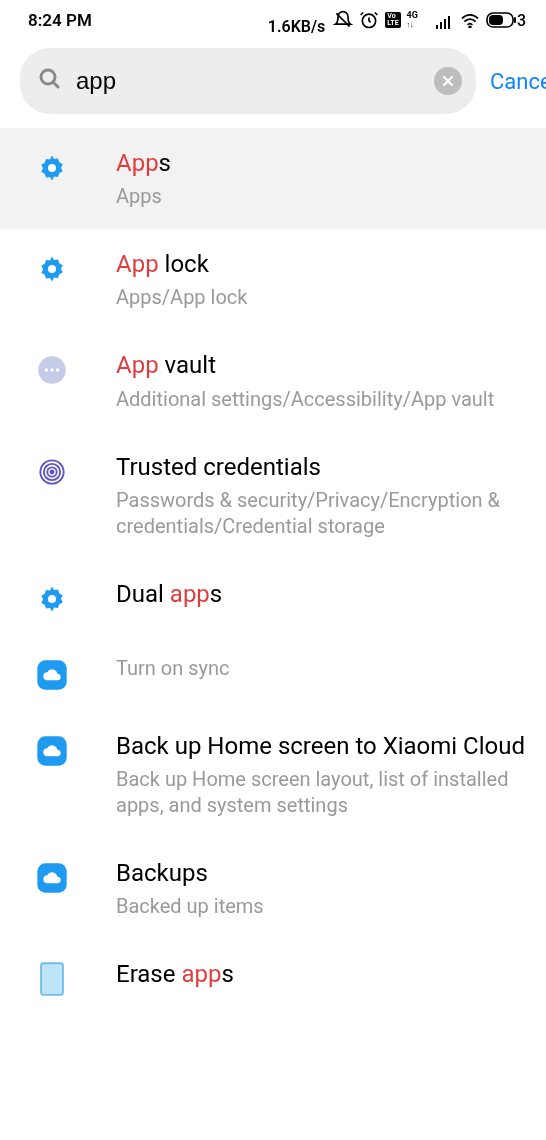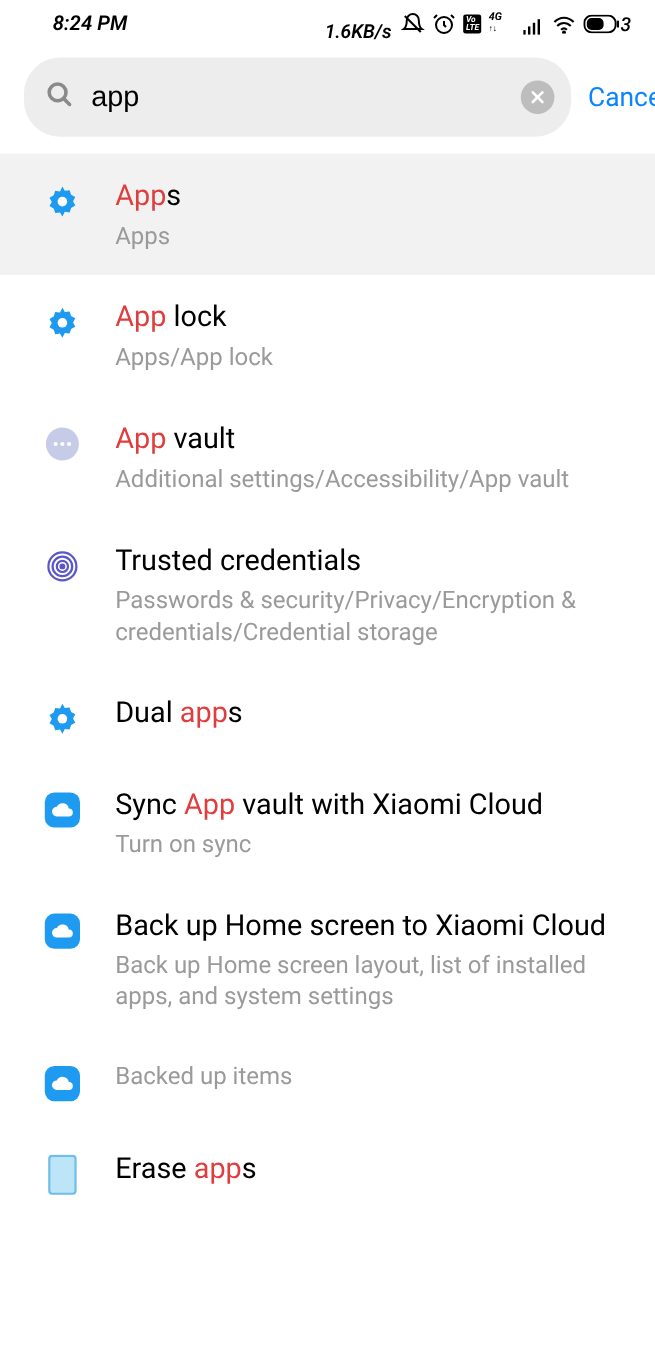--- a/index.html
+++ b/index.html
@@ -8,26 +8,25 @@
     width: 546px;
     height: 1140px;
     background: #fff;
     overflow: hidden;
     position: relative;
   }
   .status-bar {
     display: flex;
     justify-content: space-between;
     align-items: center;
-    padding: 6px 20px 0 44px;
+    padding: 6px 20px 0 28px;
     height: 34px;
     font-size: 17px;
     font-weight: 600;
     color: #000;
-    font-style: italic;
   }
   .status-right {
     display: flex;
     align-items: center;
     gap: 6px;
     font-size: 15px;
     font-weight: 500;
   }
   .status-right .kbs { font-size: 16px; font-weight: 600; margin-right: 2px; margin-top: 12px;}
   .status-right svg { display: block; }
@@ -70,21 +69,21 @@
     white-space: nowrap;
     padding-right: 0;
     width: 56px;
     overflow: hidden;
   }
   .results { }
   .item {
     display: flex;
     align-items: flex-start;
     padding: 20px 12px 20px 36px;
-    gap: 28px;
+    gap: 48px;
   }
   .item.selected { background: #f2f2f2; }
   .item .icon {
     width: 32px; height: 32px;
     flex-shrink: 0;
     margin-top: 4px;
     display:flex; align-items:center; justify-content:center;
   }
   .item .texts { flex: 1; min-width: 0; }
   .item .title {
@@ -232,21 +231,20 @@
       </div>
     </div>
     <div class="item">
       <div class="icon">
         <svg width="32" height="32" viewBox="0 0 24 24">
           <rect x="1" y="1" width="22" height="22" rx="6" fill="#1e9bf0"></rect>
           <path fill="#fff" d="M16 16H8.5a3 3 0 010-6 4 4 0 017.5 1 2.5 2.5 0 010 5z"></path>
         </svg>
       </div>
       <div class="texts">
-        <div class="title"><span>Sync </span><span class="hl">App</span><span> vault with Xiaomi Cloud</span></div>
         <div class="sub">Turn on sync</div>
       </div>
     </div>
     <div class="item">
       <div class="icon">
         <svg width="32" height="32" viewBox="0 0 24 24">
           <rect x="1" y="1" width="22" height="22" rx="6" fill="#1e9bf0"></rect>
           <path fill="#fff" d="M16 16H8.5a3 3 0 010-6 4 4 0 017.5 1 2.5 2.5 0 010 5z"></path>
         </svg>
       </div>
@@ -256,20 +254,21 @@
       </div>
     </div>
     <div class="item">
       <div class="icon">
         <svg width="32" height="32" viewBox="0 0 24 24">
           <rect x="1" y="1" width="22" height="22" rx="6" fill="#1e9bf0"></rect>
           <path fill="#fff" d="M16 16H8.5a3 3 0 010-6 4 4 0 017.5 1 2.5 2.5 0 010 5z"></path>
         </svg>
       </div>
       <div class="texts">
+        <div class="title"><span>Backups</span></div>
         <div class="sub">Backed up items</div>
       </div>
     </div>
     <div class="item">
       <div class="icon">
         <svg width="26" height="34" viewBox="0 0 20 28">
           <rect x="1" y="1" width="18" height="26" rx="2" fill="#bde5f8" stroke="#6fbde8" stroke-width="1.5"></rect>
         </svg>
       </div>
       <div class="texts">

